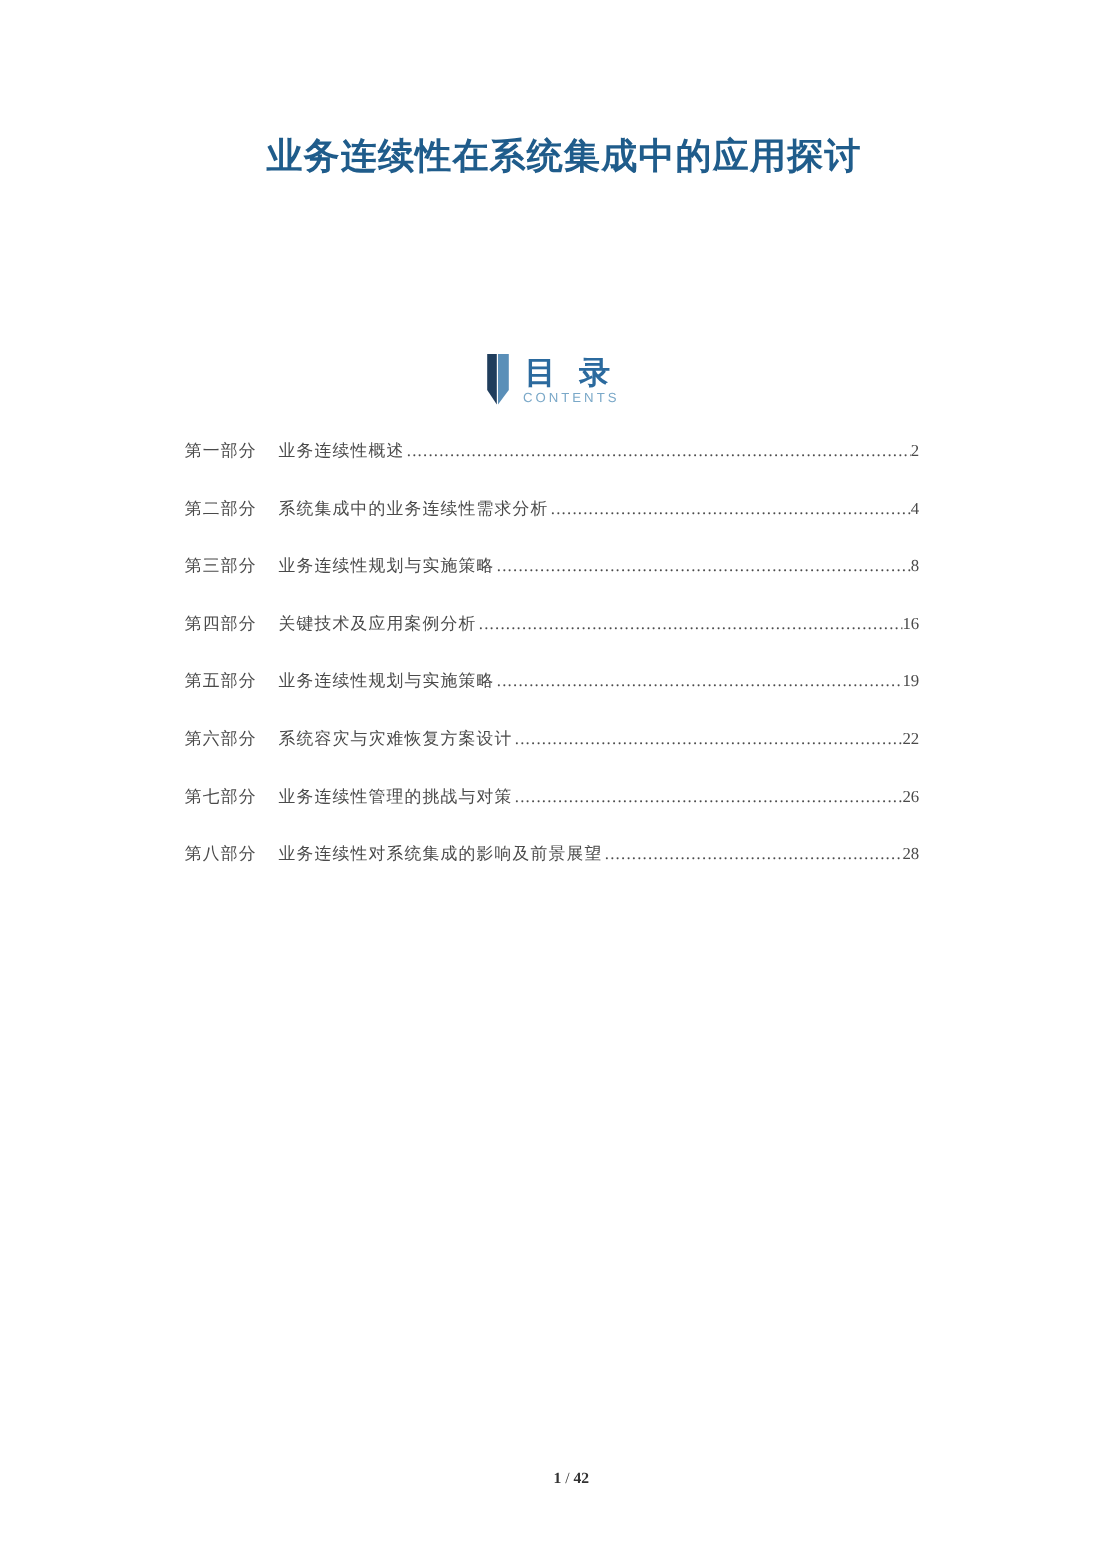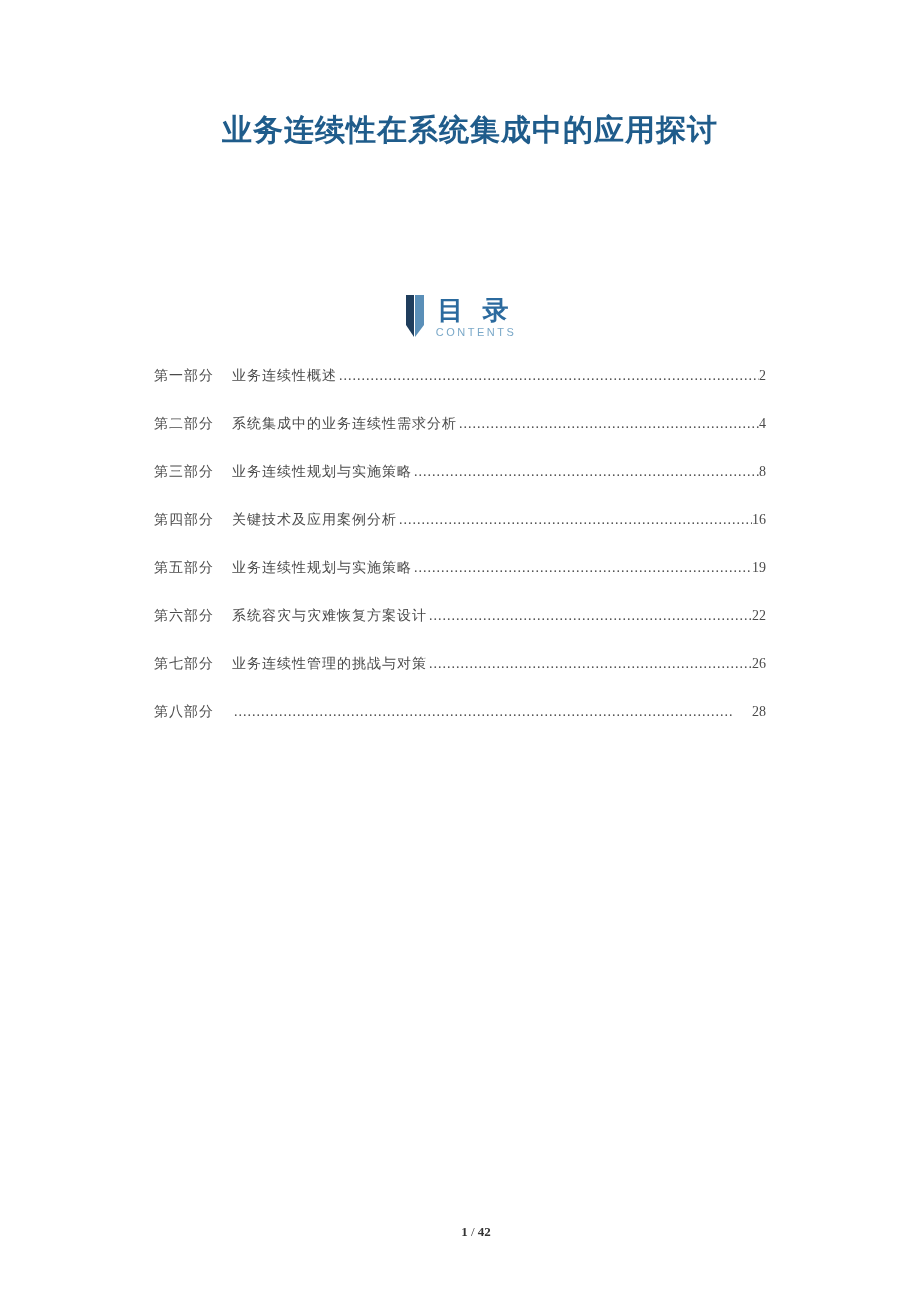--- a/index.html
+++ b/index.html
@@ -176,20 +176,21 @@
   <div class="toc-entry">
     <span class="toc-part">第七部分</span>
     <span class="toc-gap"></span>
     <span class="toc-title">业务连续性管理的挑战与对策</span>
     <span class="toc-dots">...............................................................................................................</span>
     <span class="toc-page">26</span>
   </div>
   <div class="toc-entry">
     <span class="toc-part">第八部分</span>
     <span class="toc-gap"></span>
+    <span class="toc-title">业务连续性对系统集成的影响及前景展望</span>
     <span class="toc-dots">...............................................................................................................</span>
     <span class="toc-page">28</span>
   </div>
 </div>
 
 <div class="page-footer">
   <span class="bold">1</span><span> / </span><span class="bold">42</span>
 </div>
 
 </body></html>

